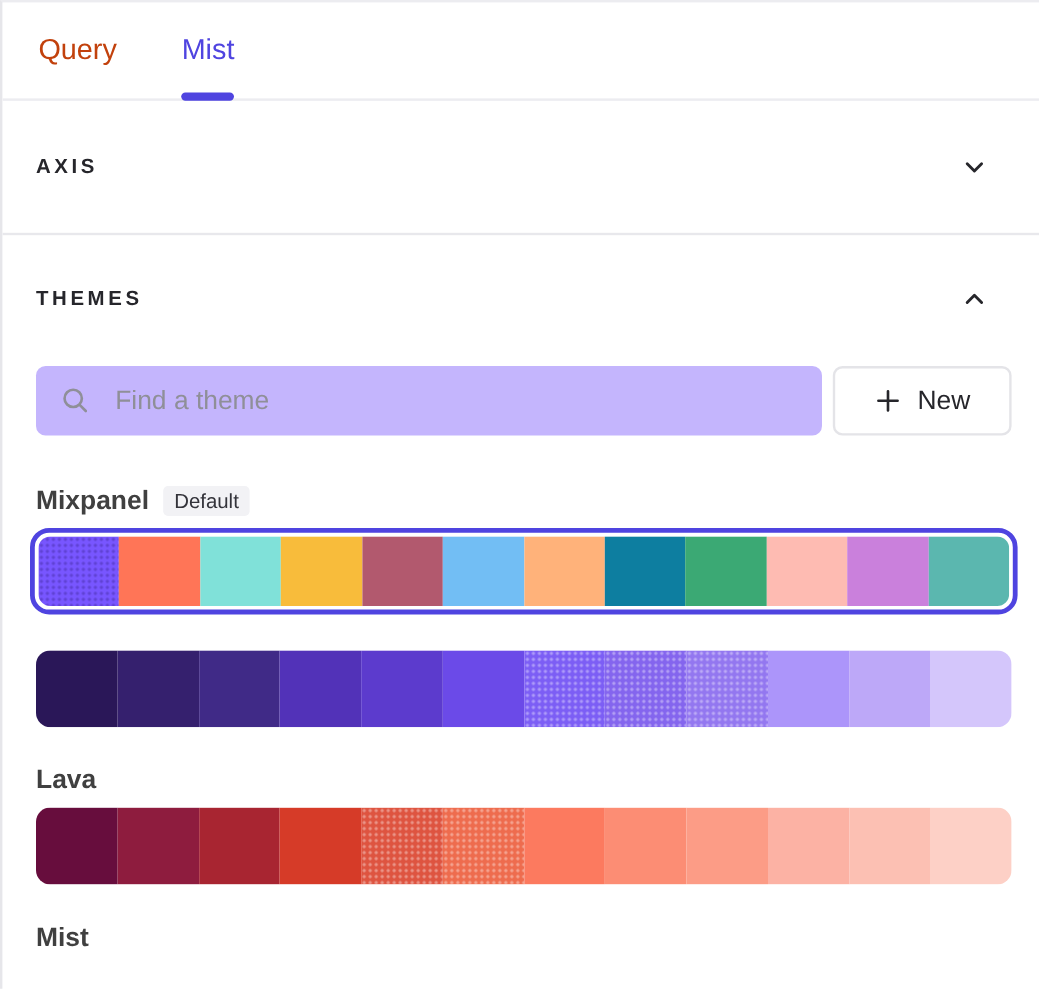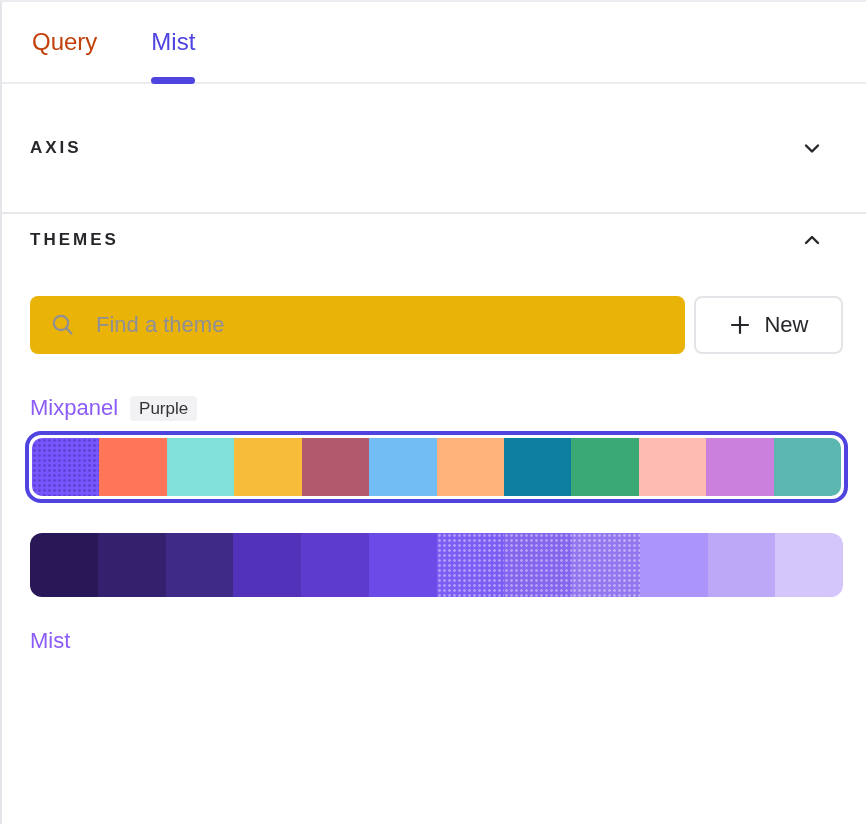--- a/index.html
+++ b/index.html
@@ -37,58 +37,58 @@
   .tab.active .tab-underline {
     position: absolute;
     left: 0; right: 0; bottom: -2px;
     height: 7px;
     border-radius: 4px;
     background: #4f44e0;
   }
 
   
   .section-axis {
-    height: 130px;
+    height: 112px;
     border-bottom: 2px solid #e8e8ec;
     display: flex;
     align-items: center;
     justify-content: space-between;
     padding: 0 44px 0 28px;
     cursor: pointer;
   }
   .section-title {
     font-size: 17px;
     font-weight: 700;
     letter-spacing: 3px;
     color: #26262b;
   }
   .themes-header {
     display: flex;
     justify-content: space-between;
-    padding: 16px 44px 0 28px;
+    padding: 43px 44px 0 28px;
     cursor: pointer;
   }
   .chev { display: block; }
 
   
   .themes-body { padding: 0 23px 0 28px; }
 
   .search-row {
     margin-top: 46px;
     display: flex;
     gap: 9px;
   }
   .search-box {
     flex: 1;
     position: relative;
     height: 58px;
   }
   .search-input {
     width: 100%; height: 100%;
-    background: #eab308;
+    background: #c4b5fd;
     border: none;
     border-radius: 8px;
     padding: 0 16px 0 66px;
     font-size: 22px;
     font-family: "Liberation Sans", sans-serif;
     color: #26262b;
     outline: none;
   }
   .search-input::placeholder { color: #8f8f98; }
   .search-icon {
@@ -116,21 +116,21 @@
   
   .theme-item { margin-top: 30px; }
   .theme-item:first-child { margin-top: 40px; }
   .theme-label-row {
     display: flex;
     align-items: center;
     gap: 12px;
     line-height: 28px;
     margin-bottom: 9px;
   }
-  .theme-name { font-size: 22px; font-weight: 400; color: #8b5cf6; }
+  .theme-name { font-size: 22px; font-weight: 700; color: #404040; }
   .theme-badge {
     background: #f2f2f5;
     color: #33333a;
     font-size: 17px;
     border-radius: 4px;
     padding: 4px 9px;
     line-height: 1;
   }
   .swatch-row {
     display: flex;
@@ -204,21 +204,21 @@
           <path d="M12 4 V20 M4 12 H20" stroke="#26262b" stroke-width="2.2" stroke-linecap="round"></path>
         </svg>
         <span>New</span>
       </button>
     </div>
 
     <div id="theme-list">
   <div class="theme-item selected">
     <div class="theme-label-row">
       <span class="theme-name">Mixpanel</span>
-      <span class="theme-badge">Purple</span>
+      <span class="theme-badge">Default</span>
     </div>
     <div class="ring">
       <div class="swatch-row">
               <div class="swatch dots-dark" style="background-color: rgb(120, 86, 255);"></div>
               <div class="swatch" style="background-color: rgb(255, 117, 87);"></div>
               <div class="swatch" style="background-color: rgb(128, 225, 217);"></div>
               <div class="swatch" style="background-color: rgb(248, 188, 59);"></div>
               <div class="swatch" style="background-color: rgb(178, 89, 110);"></div>
               <div class="swatch" style="background-color: rgb(114, 190, 244);"></div>
               <div class="swatch" style="background-color: rgb(255, 178, 122);"></div>
@@ -243,20 +243,42 @@
               <div class="swatch dots-light" style="background-color: rgb(124, 94, 245);"></div>
               <div class="swatch dots-light" style="background-color: rgb(132, 101, 238);"></div>
               <div class="swatch dots-light" style="background-color: rgb(147, 119, 240);"></div>
               <div class="swatch" style="background-color: rgb(172, 149, 250);"></div>
               <div class="swatch" style="background-color: rgb(189, 168, 248);"></div>
               <div class="swatch" style="background-color: rgb(212, 198, 251);"></div>
             </div>
     </div>
   </div>
 
+  <div class="theme-item">
+    <div class="theme-label-row">
+      <span class="theme-name">Lava</span>
+
+    </div>
+    <div class="ring">
+      <div class="swatch-row">
+              <div class="swatch" style="background-color: rgb(103, 13, 61);"></div>
+              <div class="swatch" style="background-color: rgb(142, 28, 62);"></div>
+              <div class="swatch" style="background-color: rgb(168, 37, 49);"></div>
+              <div class="swatch" style="background-color: rgb(214, 59, 40);"></div>
+              <div class="swatch dots-light" style="background-color: rgb(222, 84, 64);"></div>
+              <div class="swatch dots-light" style="background-color: rgb(238, 108, 78);"></div>
+              <div class="swatch" style="background-color: rgb(252, 122, 95);"></div>
+              <div class="swatch" style="background-color: rgb(252, 141, 116);"></div>
+              <div class="swatch" style="background-color: rgb(252, 156, 134);"></div>
+              <div class="swatch" style="background-color: rgb(252, 178, 164);"></div>
+              <div class="swatch" style="background-color: rgb(252, 192, 179);"></div>
+              <div class="swatch" style="background-color: rgb(253, 208, 198);"></div>
+            </div>
+    </div>
+  </div>
 
   <div class="theme-item">
     <div class="theme-label-row">
       <span class="theme-name">Mist</span>
 
     </div>
 
   </div>
 </div>
   </div>

